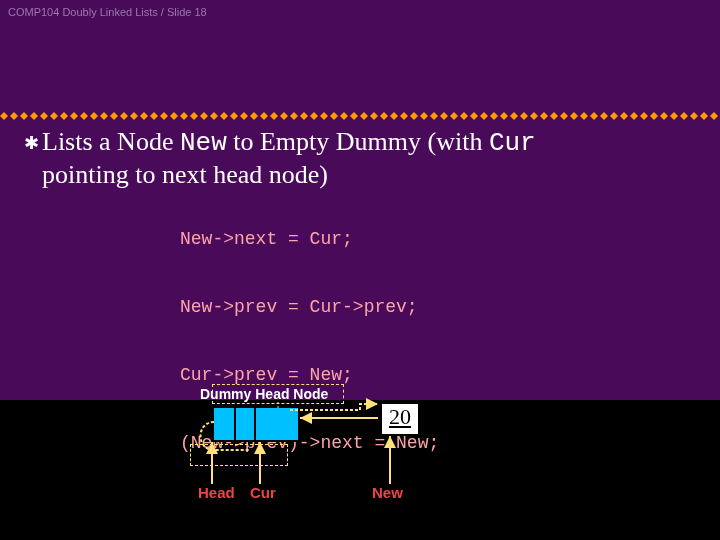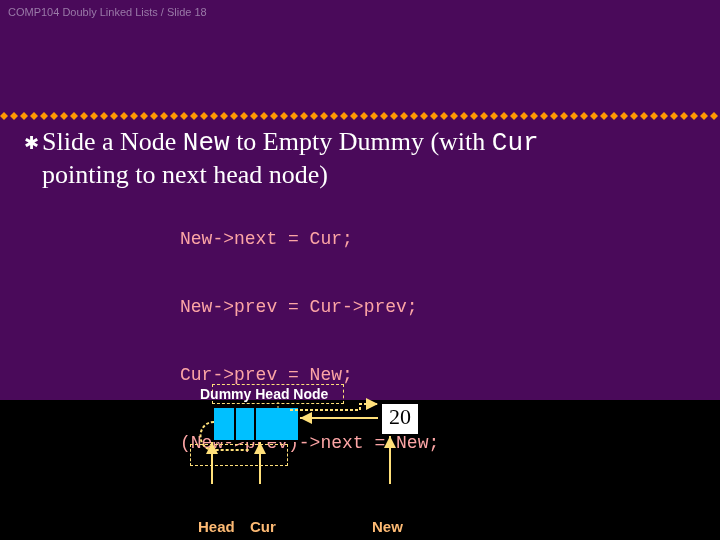--- a/index.html
+++ b/index.html
@@ -9,22 +9,22 @@
   .divider svg{display:block;}
   .title{position:absolute;top:126px;left:42px;right:30px;color:#fff;font-size:26px;line-height:32px;}
   .title .ast{position:absolute;left:-18px;top:6px;font:18px Arial;color:#fff;}
   .title .mono{font-family:"Courier New",monospace;}
   .code{position:absolute;top:222px;left:180px;color:#fca5a5;font:18px/34px "Courier New",monospace;white-space:pre;}
   .diagram{position:absolute;left:190px;top:380px;width:300px;height:140px;}
   .dbox{position:absolute;border:1px dashed #ffe07a;}
   .node{position:absolute;border:2px solid #000;background:#00c0ff;}
   .seg{position:absolute;top:0;bottom:0;border-right:2px solid #000;}
   .lab{position:absolute;color:#fff;font:700 14px Arial;}
-  .lablg{position:absolute;color:#fdba74;font:700 15px Arial;margin-top:34px;}
-  .valbox{position:absolute;border:2px solid #000;background:#fff;color:#000;font:22px "Times New Roman";text-align:center;line-height:26px;}
+  .lablg{position:absolute;color:#ef4444;font:700 15px Arial;}
+  .valbox{position:absolute;border:2px solid #000;background:#fff;color:#000;font:22px "Times New Roman";text-align:center;line-height:26px;text-decoration:underline;}
   .arrow{position:absolute;}
 </style>
 </head>
 <body>
 
 <div class="slide">
 
   <div class="header">COMP104 Doubly Linked Lists / Slide 18</div>
 
   <div class="divider">
@@ -127,21 +127,21 @@
           <path d="M680 6 L684 2 L688 6 L684 10 Z"></path>
           <path d="M690 6 L694 2 L698 6 L694 10 Z"></path>
           <path d="M700 6 L704 2 L708 6 L704 10 Z"></path>
           <path d="M710 6 L714 2 L718 6 L714 10 Z"></path>
       </g>
     </svg>
   </div>
 
   <div class="title">
     <span class="ast">✱</span>
-    <span>Slide a Node </span><span class="mono">New</span><span> to Empty Dummy (with </span><span class="mono">Cur</span><br>
+    <span>Lists a Node </span><span class="mono">New</span><span> to Empty Dummy (with </span><span class="mono">Cur</span><br>
     <span>pointing to next head node)</span>
   </div>
 
   <div class="code"><span>New-&gt;next = Cur;</span>
 
 <span>New-&gt;prev = Cur-&gt;prev;</span>
 
 <span>Cur-&gt;prev = New;</span>
 
 <span>(New-&gt;prev)-&gt;next = New;</span></div>

